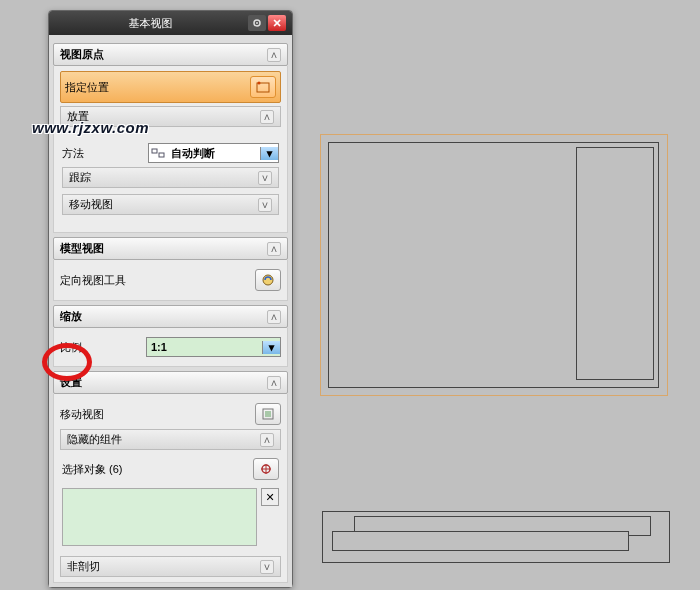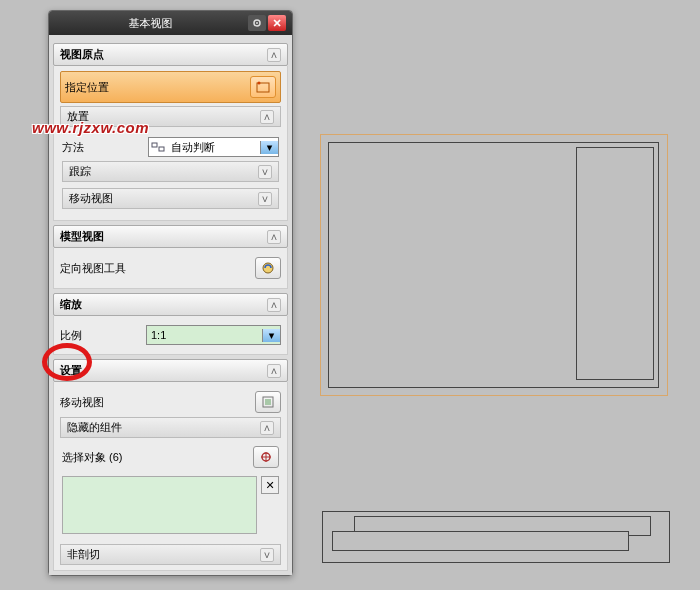--- a/index.html
+++ b/index.html
@@ -16,41 +16,41 @@
 .body { padding: 4px; background: #dcdcdc; max-height: 560px; overflow: hidden; }
 
 .sect-head { background: linear-gradient(#fafafa, #dedede); border: 1px solid #aaa; border-radius: 2px; padding: 3px 6px; display: flex; align-items: center; margin-top: 4px; }
 .sect-head .label { flex: 1; font-weight: bold; }
 .chev { width: 14px; height: 14px; display: flex; align-items: center; justify-content: center; color: #666; border: 1px solid #bbb; background: #eee; border-radius: 2px; }
 
 .sect-body { background: #ececec; border: 1px solid #ccc; border-top: none; padding: 5px 6px; }
 
 .row { display: flex; align-items: center; margin: 4px 0; gap: 6px; }
 .row .rlabel { width: 80px; }
-.row .control { flex: 1; }
+.row .control { flex: 1; font-weight: bold; }
 
 .orange-row { background: linear-gradient(#fbd49a, #f6b15a); border: 1px solid #cc8833; border-radius: 2px; padding: 4px 4px; display: flex; align-items: center; }
 .orange-row .rlabel { flex: 1; }
 
 .icon-btn { width: 26px; height: 22px; background: linear-gradient(#fdfdfd, #e2e2e2); border: 1px solid #999; border-radius: 3px; display: flex; align-items: center; justify-content: center; cursor: pointer; }
 .icon-btn.orange { background: linear-gradient(#ffe0b8, #ffc176); border-color: #e09030; }
 
 .dropdown { display: flex; align-items: center; background: #fff; border: 1px solid #888; height: 20px; }
 .dropdown .dd-icon { width: 18px; display: flex; justify-content: center; }
 .dropdown .dd-text { flex: 1; padding: 0 4px; }
 .dropdown .dd-arrow { width: 18px; background: linear-gradient(#bde0ff, #7ab8e8); border-left: 1px solid #888; display: flex; align-items: center; justify-content: center; }
 .dropdown.green { background: #d5eed3; }
 
 .sub-head { background: linear-gradient(#f0f0f0, #dadada); border: 1px solid #bbb; padding: 2px 6px; display: flex; align-items: center; margin-top: 3px; }
 .sub-head .label { flex: 1; }
 
 .obj-box { background: #d8efd8; border: 1px solid #aaa; height: 58px; margin-top: 4px; }
 .x-btn { width: 18px; height: 18px; background: #eee; border: 1px solid #999; display: flex; align-items: center; justify-content: center; margin-top: 4px; cursor: pointer; }
 
-.watermark { position: absolute; left: 32px; top: 119px; color: #b91c1c; font-size: 15px; font-weight: bold; text-shadow: -1px -1px 0 #fff, 1px -1px 0 #fff, -1px 1px 0 #fff, 1px 1px 0 #fff; font-style: italic; letter-spacing: 0.5px; }
+.watermark { position: absolute; left: 32px; top: 119px; color: #0f172a; font-size: 15px; font-weight: bold; text-shadow: -1px -1px 0 #fff, 1px -1px 0 #fff, -1px 1px 0 #fff, 1px 1px 0 #fff; font-style: italic; letter-spacing: 0.5px; }
 
 .red-circle { position: absolute; left: 42px; top: 343px; width: 50px; height: 38px; border: 5px solid #e01818; border-radius: 50%; pointer-events: none; }
 
 .canvas-rect { position: absolute; border: 1.5px solid #444; background: #c0c0c0; }
 .rect1-outer { left: 320px; top: 134px; width: 348px; height: 262px; border: 1px solid #d9a76a; }
 .rect1 { left: 328px; top: 142px; width: 331px; height: 246px; }
 .rect1b { left: 576px; top: 147px; width: 78px; height: 233px; }
 .rect2-outer { left: 322px; top: 511px; width: 348px; height: 52px; }
 .rect2a { left: 354px; top: 516px; width: 297px; height: 20px; }
 .rect2b { left: 332px; top: 531px; width: 297px; height: 20px; }
@@ -94,21 +94,21 @@
               <rect x="2" y="3" width="12" height="9" fill="none" stroke="#b05000" stroke-width="1"></rect>
               <circle cx="4" cy="3" r="1.5" fill="#d04000"></circle>
             </svg>
         </span>
       </div>
 
       <div class="sub-head">
         <span class="label">放置</span>
         <span class="chev">˄</span>
       </div>
-      <div style="padding:6px 2px">
+      <div style="padding:12px 2px">
         <div class="row">
           <span class="rlabel">方法</span>
           <div class="dropdown control">
             <span class="dd-icon">
               <svg width="14" height="14">
                   <rect x="1" y="3" width="5" height="4" fill="none" stroke="#556"></rect>
                   <rect x="8" y="7" width="5" height="4" fill="none" stroke="#556"></rect>
                 </svg>
             </span>
             <span class="dd-text">自动判断</span>

